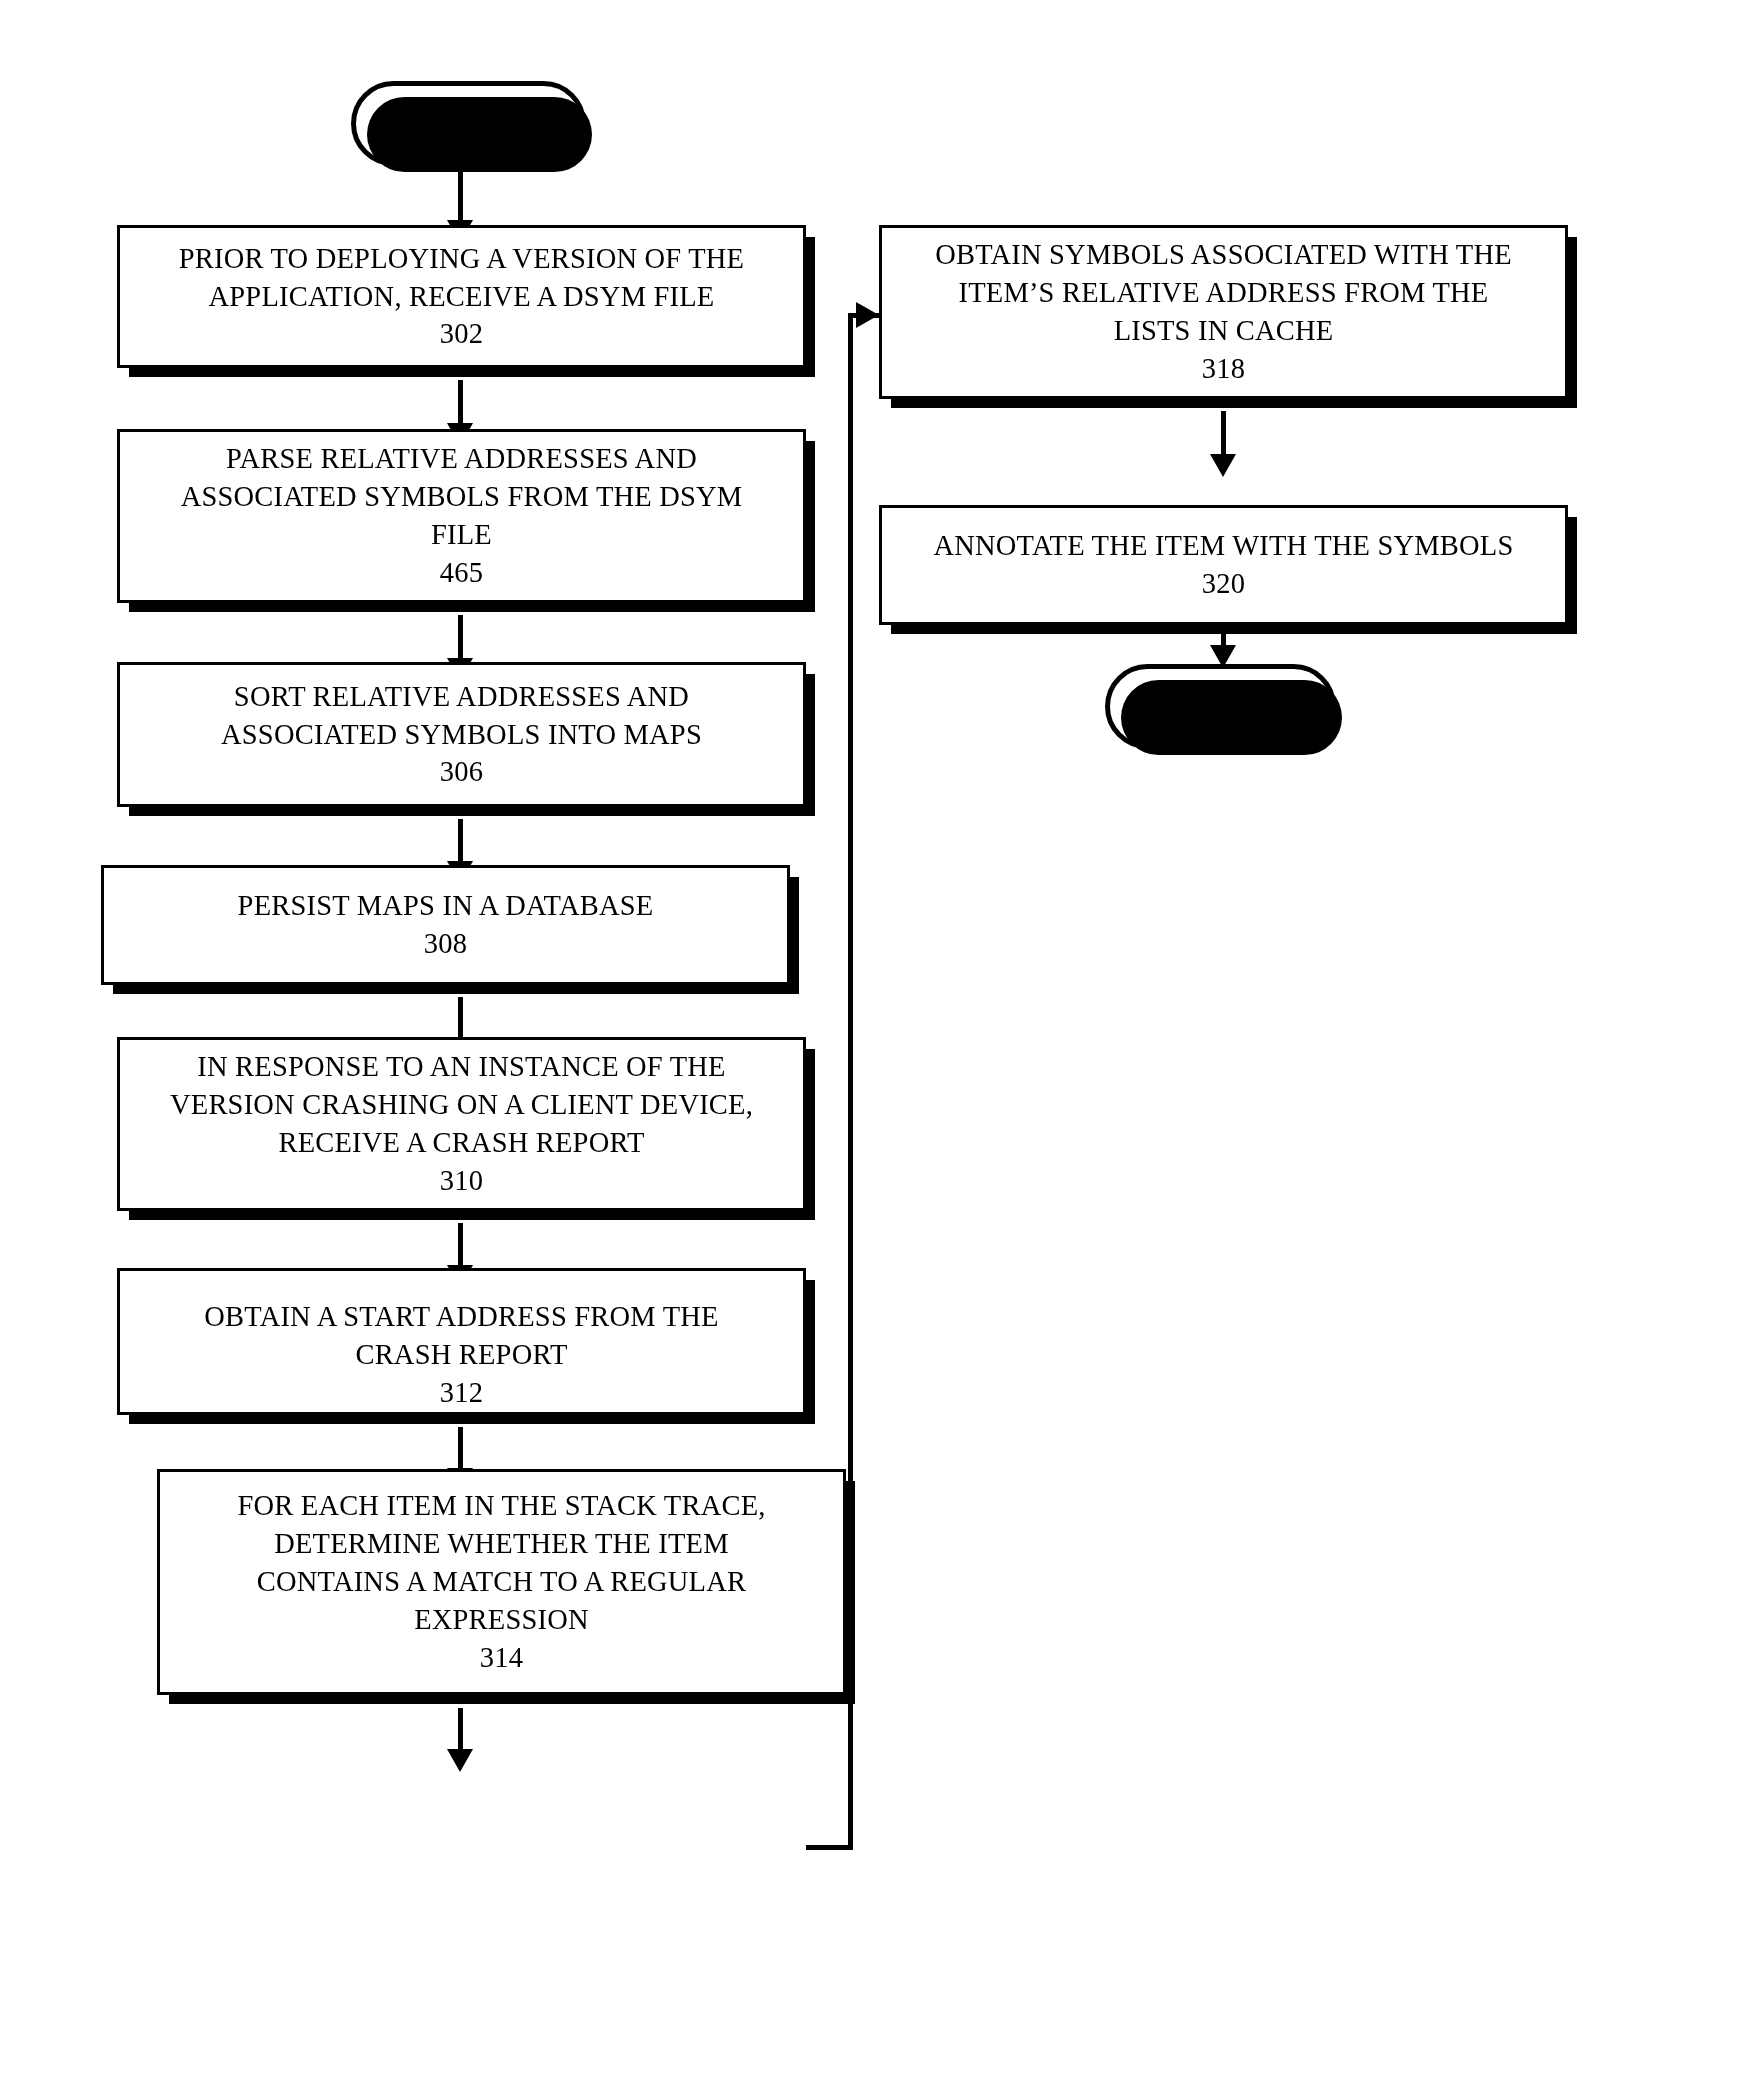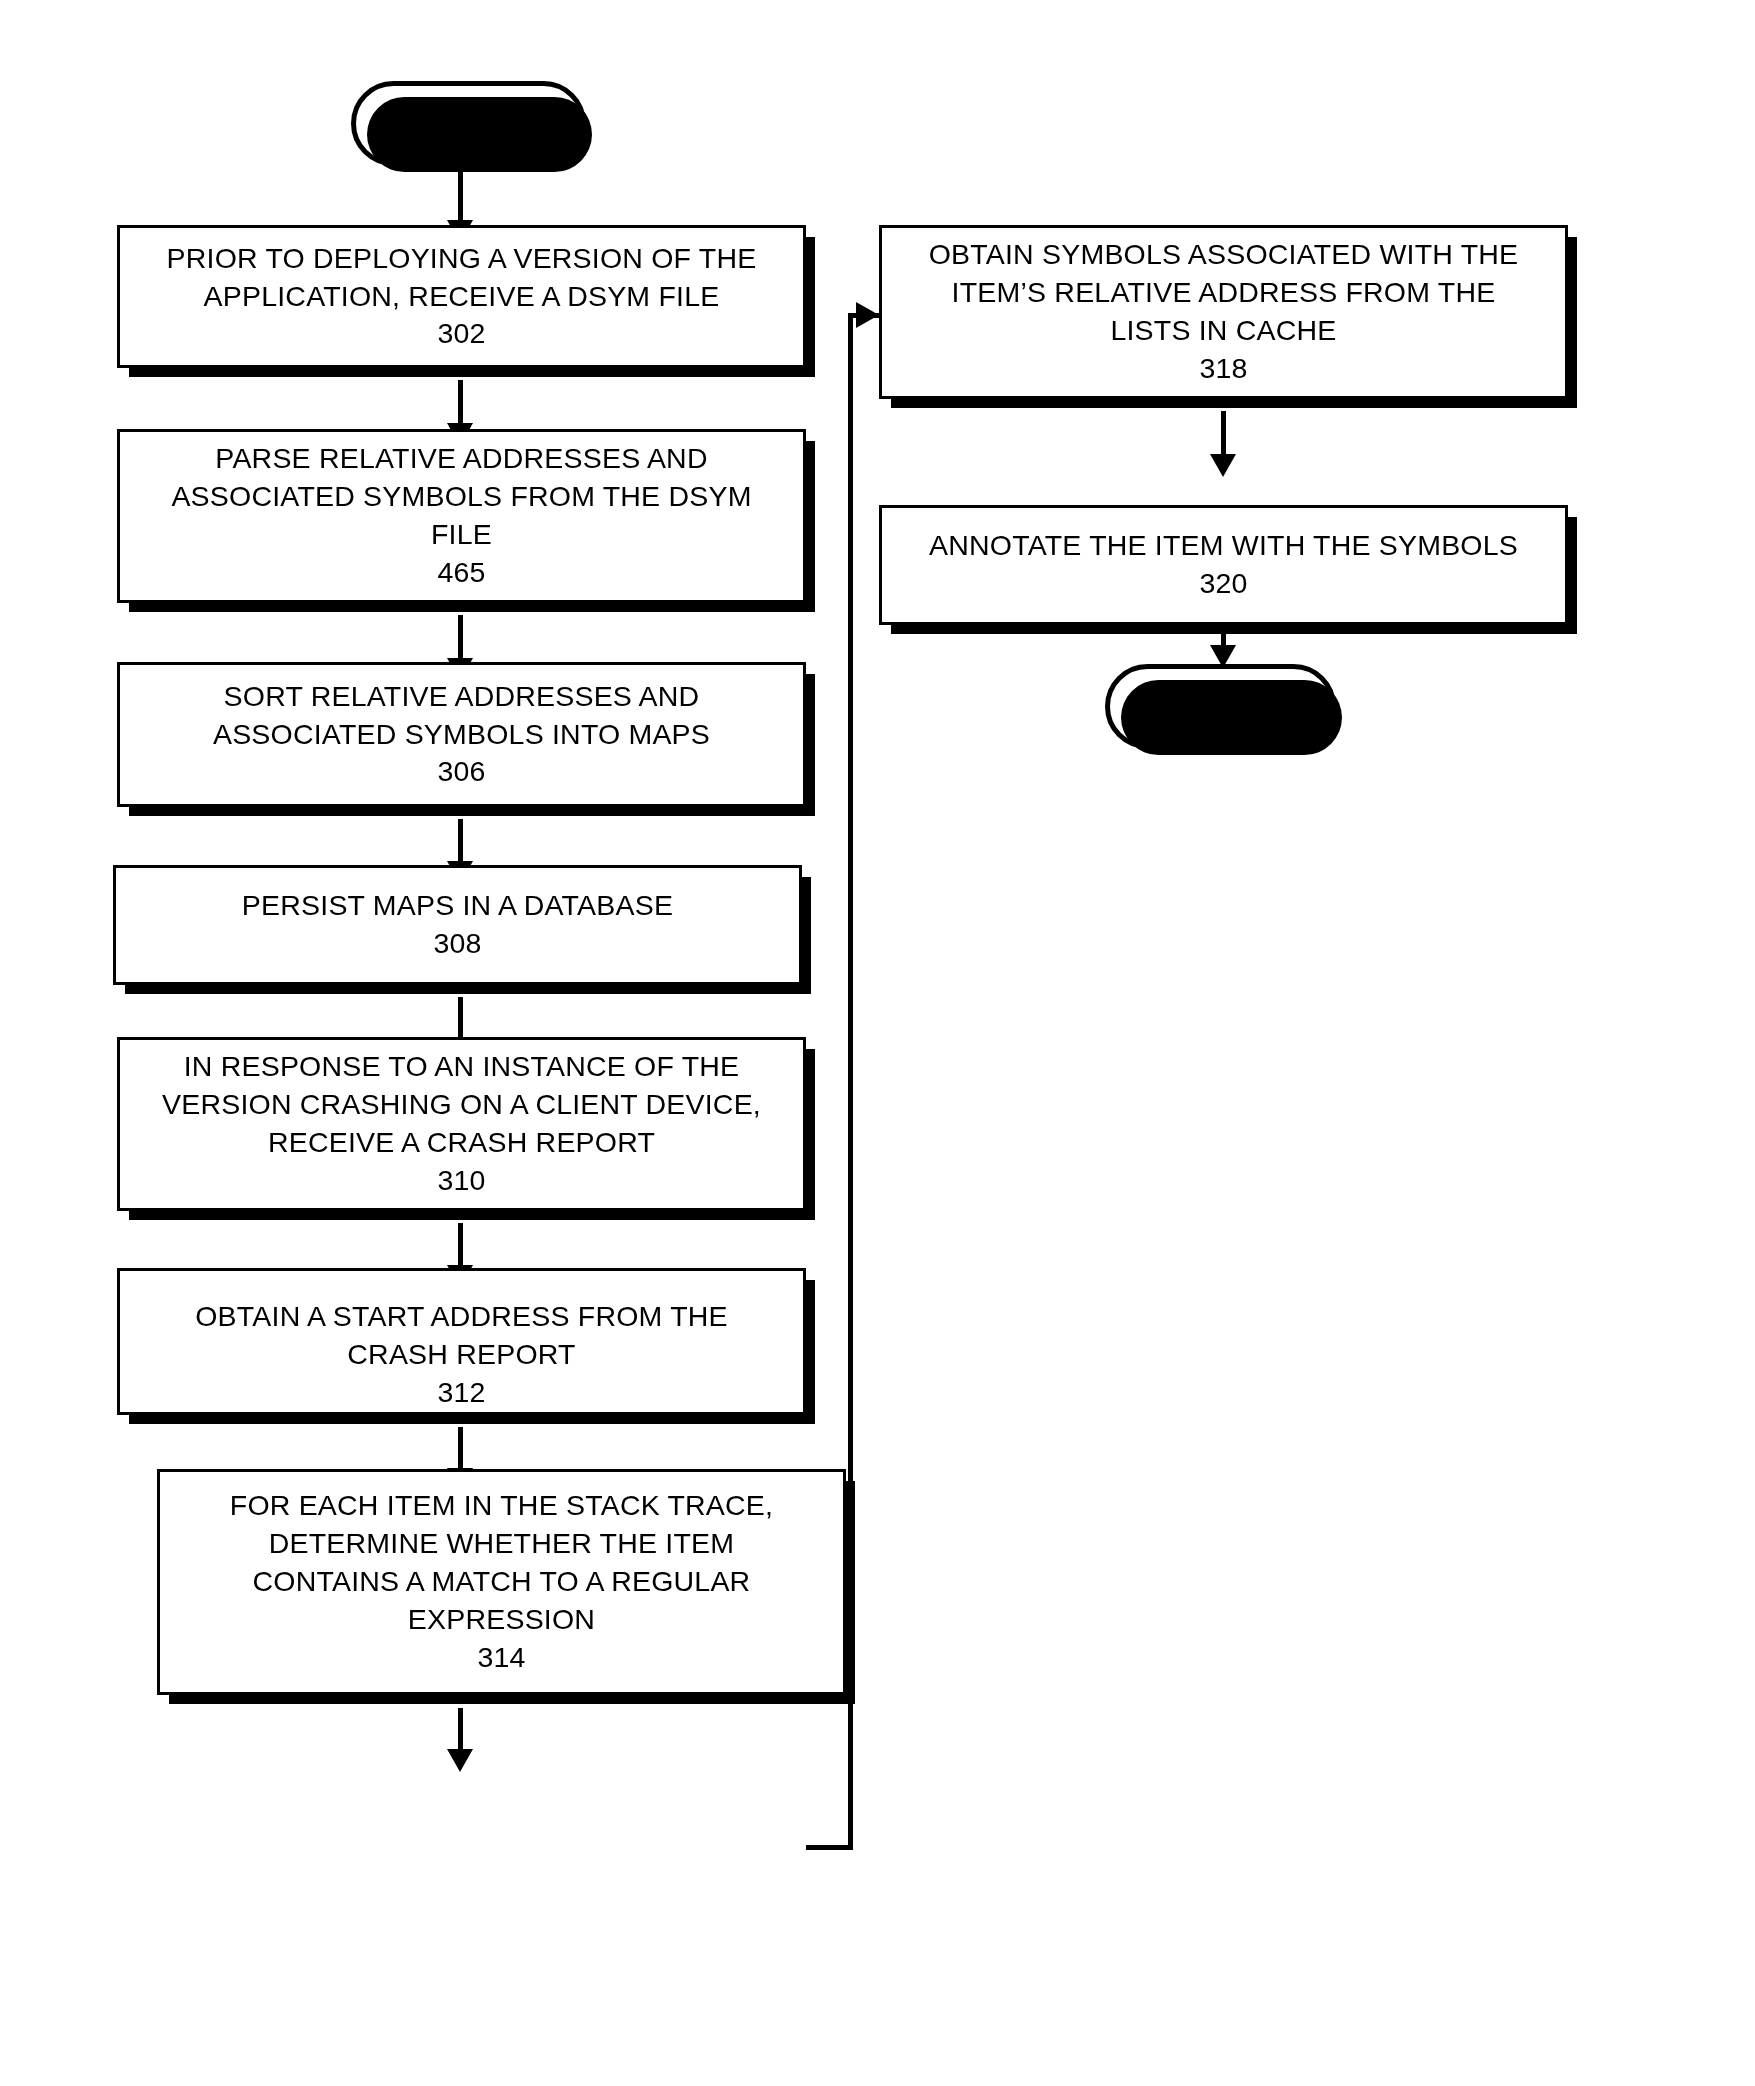--- a/index.html
+++ b/index.html
@@ -6,21 +6,21 @@
   html, body {
     margin: 0;
     padding: 0;
     background: #ffffff;
   }
   #canvas {
     position: relative;
     width: 1755px;
     height: 2087px;
     background: #ffffff;
-    font-family: Liberation Sans, sans-serif;
+    font-family: Liberation Serif, serif;
     overflow: hidden;
   }
 
   
   .node {
     position: absolute;
     box-sizing: border-box;
     background: #ffffff;
     border: 3.9px solid #000000;
     display: flex;
@@ -160,21 +160,21 @@
     <div class="shadow sh-right"></div>
     <div class="shadow sh-bottom"></div>
     <div class="label">SORT RELATIVE ADDRESSES AND
 ASSOCIATED SYMBOLS INTO MAPS
 306</div>
   </div>
 
   <div class="vline" style="left:458px; top:819px; height:46px;"></div>
   <div class="arrow-down" style="left:447px; top:861px;"></div>
 
-  <div class="node" style="left:113px; top:865px; width:689px; height:120px;text-align:center;">
+  <div class="node" style="left:101px; top:865px; width:689px; height:120px;text-align:center;">
     <div class="shadow sh-right"></div>
     <div class="shadow sh-bottom"></div>
     <div class="label">PERSIST MAPS IN A DATABASE
 308</div>
   </div>
 
   <div class="vline" style="left:458px; top:997px; height:48px;"></div>
   <div class="arrow-down" style="left:447px; top:1040px;"></div>
 
   <div class="node" style="left:117px; top:1037px; width:689px; height:174px;">

